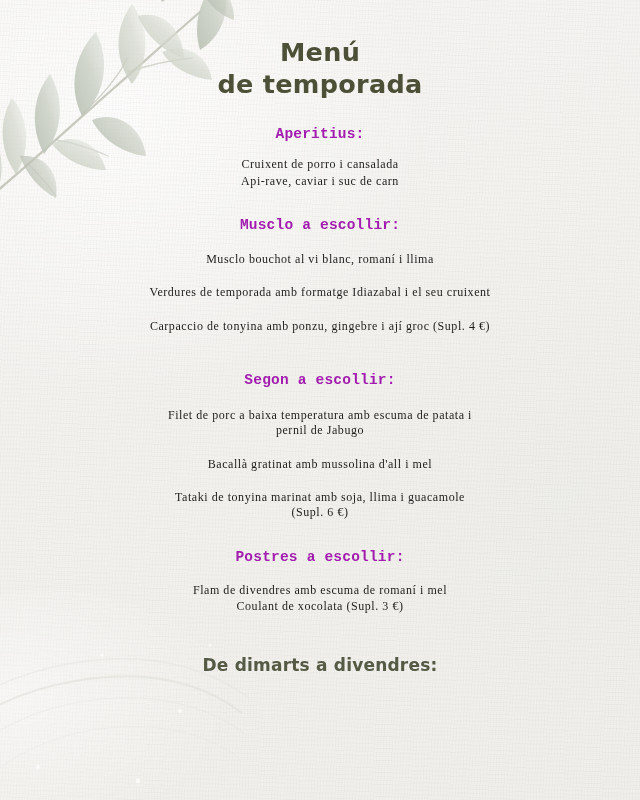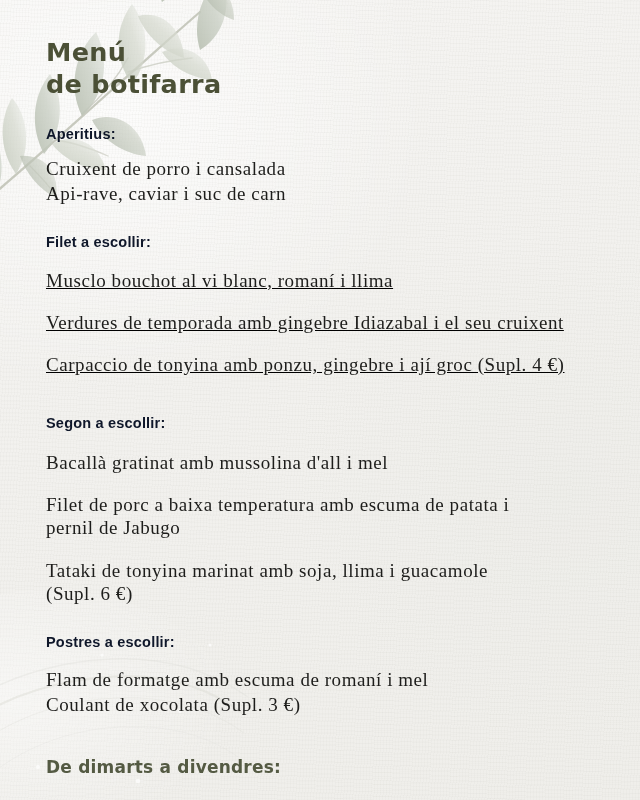--- a/index.html
+++ b/index.html
@@ -54,64 +54,64 @@
   }
 
   
   #menu-content {
     position: relative;
     z-index: 3;
     width: 640px;
     height: 800px;
     box-sizing: border-box;
     padding: 36px 46px 0 46px;
-    text-align: left;
+    text-align: center;
   }
 
   #menu-title {
     font-family: "DejaVu Sans", sans-serif;
     font-weight: bold;
     font-size: 25.5px;
     line-height: 1.26;
     color: #4b5036;
     letter-spacing: 0.3px;
     margin: 0 0 0 0;
   }
   #menu-title .title-line {
     display: block;
   }
 
   .section {
     margin: 0;
   }
   .section-heading {
-    font-family: Liberation Sans, sans-serif;
+    font-family: Liberation Mono, monospace;
     font-weight: bold;
     font-size: 14.5px;
-    color: #0f172a;
+    color: #a21caf;
     letter-spacing: 0.2px;
     margin: 0;
   }
   .dish {
     font-family: "Liberation Serif", serif;
-    font-size: 19px;
+    font-size: 12px;
     color: #1d1d1b;
     letter-spacing: 0.55px;
     line-height: 1.22;
     margin: 0;
     white-space: pre-line;
   }
 
   
   #section-aperitius              { margin-top: 26px; }
   #section-aperitius .dish-list   { margin-top: 15px; }
   #aperitius-dish-0               { margin-bottom: 2px; }
 
   #section-primer                 { margin-top: 28px; }
-  #section-primer .dish-list      { margin-top: 19px; text-decoration: underline; }
+  #section-primer .dish-list      { margin-top: 19px; }
   #section-primer .dish           { margin-bottom: 19px; }
   #section-primer .dish:last-child{ margin-bottom: 7px; }
 
   #section-segon                  { margin-top: 39px; }
   #section-segon .dish-list       { margin-top: 20px; }
   #section-segon .dish            { margin-bottom: 19px; }
   #section-segon .dish:last-child { margin-bottom: 0; }
 
   #section-postres                { margin-top: 29px; }
   #section-postres .dish-list     { margin-top: 18px; }
@@ -208,55 +208,55 @@
     <path d="M176,18 C168,-4 174,-30 192,-44 C202,-22 196,4 176,18 Z" fill="url(#leafC)"></path>
     <path d="M226,96 C206,94 186,84 176,68 C198,58 222,70 226,96 Z" fill="url(#leafB)"></path>
     <path d="M248,36 C230,30 216,14 212,-4 C232,-6 248,10 248,36 Z" fill="url(#leafC)"></path>
   </g>
 </svg>
 
 <div id="menu-content">
 
   <h1 id="menu-title">
     <span class="title-line">Menú</span>
-    <span class="title-line">de botifarra</span>
+    <span class="title-line">de temporada</span>
   </h1>
 
   <section class="section" id="section-aperitius">
     <h2 class="section-heading">Aperitius:</h2>
     <div class="dish-list">
       <p class="dish" id="aperitius-dish-0">Cruixent de porro i cansalada</p>
       <p class="dish">Api-rave, caviar i suc de carn</p>
     </div>
   </section>
 
   <section class="section" id="section-primer">
-    <h2 class="section-heading">Filet a escollir:</h2>
+    <h2 class="section-heading">Musclo a escollir:</h2>
     <div class="dish-list">
       <p class="dish">Musclo bouchot al vi blanc, romaní i llima</p>
-      <p class="dish">Verdures de temporada amb gingebre Idiazabal i el seu cruixent</p>
+      <p class="dish">Verdures de temporada amb formatge Idiazabal i el seu cruixent</p>
       <p class="dish">Carpaccio de tonyina amb ponzu, gingebre i ají groc (Supl. 4 €)</p>
     </div>
   </section>
 
   <section class="section" id="section-segon">
     <h2 class="section-heading">Segon a escollir:</h2>
     <div class="dish-list">
-      <p class="dish">Bacallà gratinat amb mussolina d'all i mel</p>
       <p class="dish">Filet de porc a baixa temperatura amb escuma de patata i
 pernil de Jabugo</p>
+      <p class="dish">Bacallà gratinat amb mussolina d'all i mel</p>
       <p class="dish">Tataki de tonyina marinat amb soja, llima i guacamole
 (Supl. 6 €)</p>
     </div>
   </section>
 
   <section class="section" id="section-postres">
     <h2 class="section-heading">Postres a escollir:</h2>
     <div class="dish-list">
-      <p class="dish">Flam de formatge amb escuma de romaní i mel</p>
+      <p class="dish">Flam de divendres amb escuma de romaní i mel</p>
       <p class="dish">Coulant de xocolata (Supl. 3 €)</p>
     </div>
   </section>
 
   <div id="pricing-block">
     <div id="pricing-weekday-label">De dimarts a divendres:</div>
 
   </div>
 
 </div>

